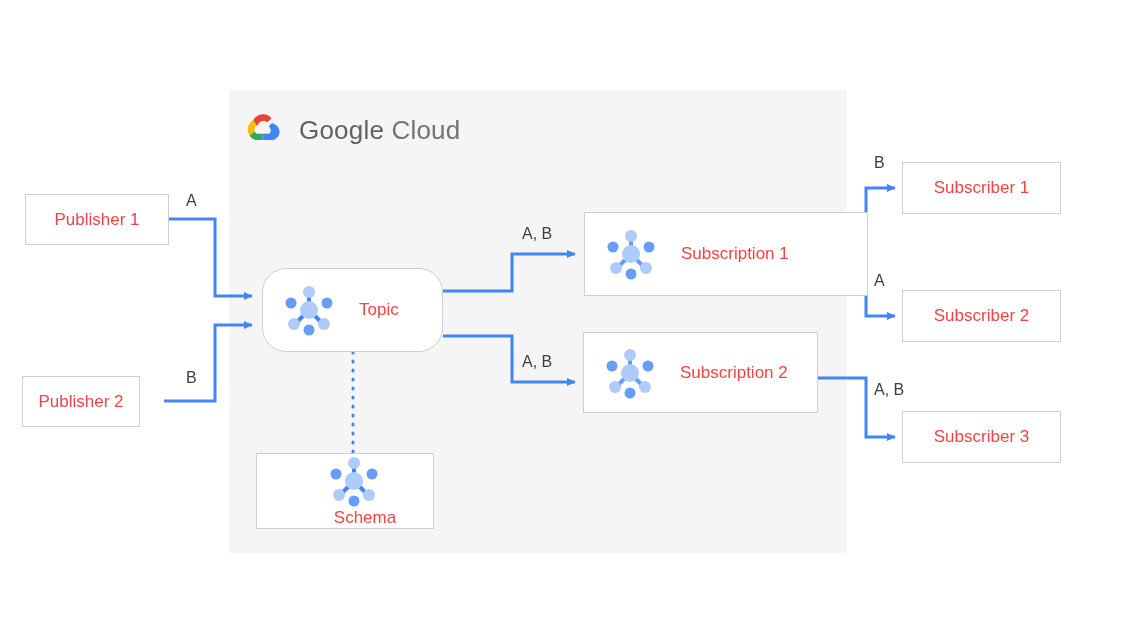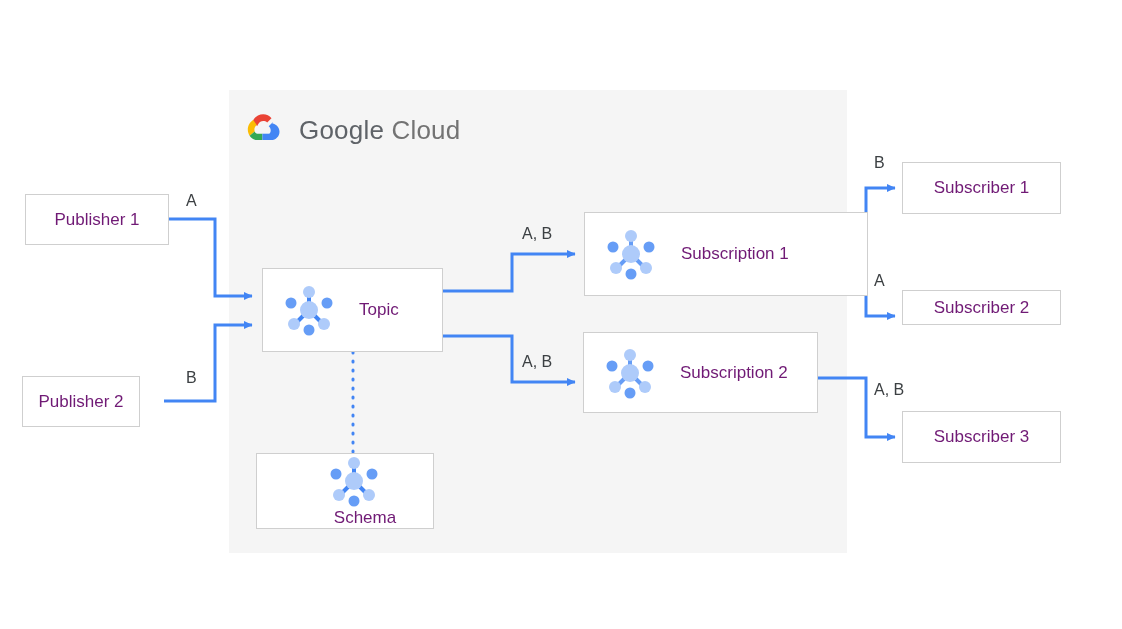--- a/index.html
+++ b/index.html
@@ -51,21 +51,21 @@
     position: absolute;
     box-sizing: border-box;
     background: #ffffff;
     border: 1px solid #cfcfcf;
     display: flex;
     align-items: center;
   }
   .node.center { justify-content: center; }
   .node-label {
     font-size: 17px;
-    color: #701a75;
+    color: #ef4444;
     white-space: nowrap;
   }
   .node-icon { flex: 0 0 auto; display: block; }
 
   
   .node.with-icon { padding-left: 18px; }
   .node.with-icon .node-label { margin-left: 22px; }
 
   
   .edge-label {
@@ -146,21 +146,21 @@
   <div class="edge-label" style="left:874px; top:381px;">A, B</div>
 
   <div class="node center" style="left:25px; top:194px; width:144px; height:51px;">
     <span class="node-label">Publisher 1</span>
   </div>
 
   <div class="node center" style="left:22px; top:376px; width:118px; height:51px;">
     <span class="node-label">Publisher 2</span>
   </div>
 
-  <div class="node with-icon" style="left:262px; top:268px; width:181px; height:84px;">
+  <div class="node with-icon" style="left:262px; top:268px; width:181px; height:84px;border-radius:24px;">
     <svg class="node-icon" width="56" height="54" viewBox="0 0 56 54">
       <line x1="28" y1="27" x2="28" y2="10" stroke="#4285f4" stroke-width="4"></line>
       <line x1="28" y1="27" x2="15" y2="40" stroke="#4285f4" stroke-width="4"></line>
       <line x1="28" y1="27" x2="41" y2="40" stroke="#4285f4" stroke-width="4"></line>
       <circle cx="28" cy="27" r="9" fill="#aecbfa"></circle>
       <circle cx="28" cy="9" r="6" fill="#aecbfa"></circle>
       <circle cx="10" cy="20" r="5.5" fill="#669df6"></circle>
       <circle cx="46" cy="20" r="5.5" fill="#669df6"></circle>
       <circle cx="13" cy="41" r="6" fill="#aecbfa"></circle>
       <circle cx="43" cy="41" r="6" fill="#aecbfa"></circle>
@@ -214,21 +214,21 @@
       <circle cx="43" cy="41" r="6" fill="#aecbfa"></circle>
       <circle cx="28" cy="47" r="5.5" fill="#669df6"></circle>
     </svg>
     <span class="node-label">Subscription 2</span>
   </div>
 
   <div class="node center" style="left:902px; top:162px; width:159px; height:52px;">
     <span class="node-label">Subscriber 1</span>
   </div>
 
-  <div class="node center" style="left:902px; top:290px; width:159px; height:35px;">
+  <div class="node center" style="left:902px; top:290px; width:159px; height:52px;">
     <span class="node-label">Subscriber 2</span>
   </div>
 
   <div class="node center" style="left:902px; top:411px; width:159px; height:52px;">
     <span class="node-label">Subscriber 3</span>
   </div>
 
 </div>
 
 </body></html>

